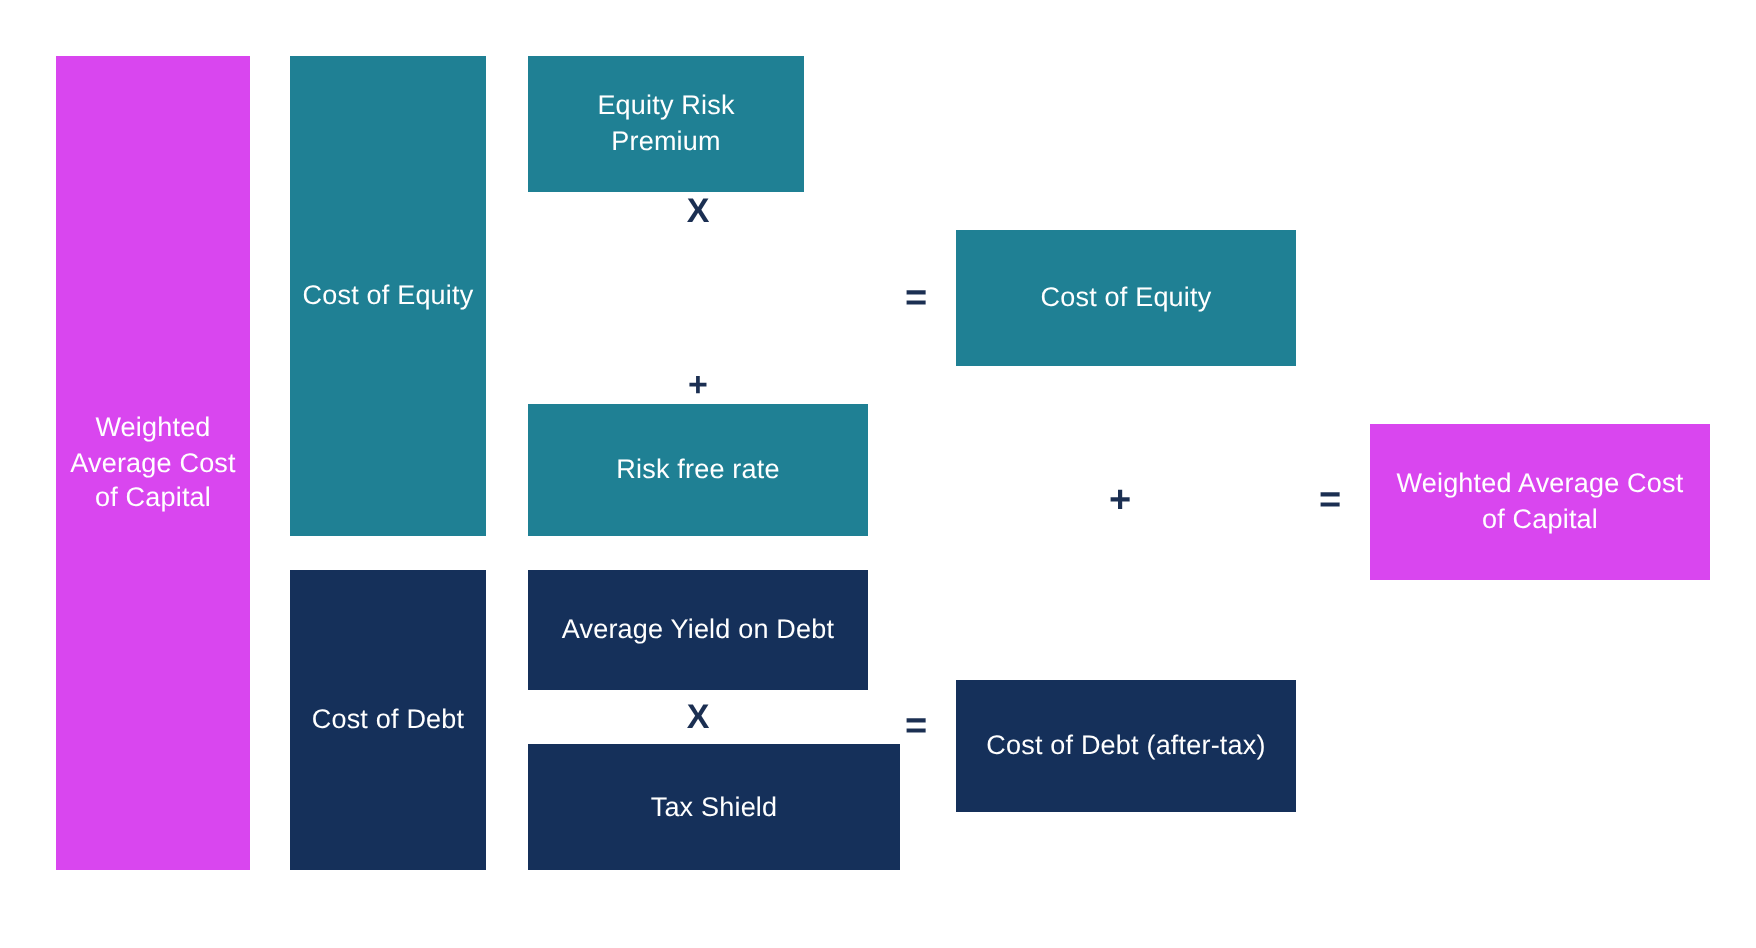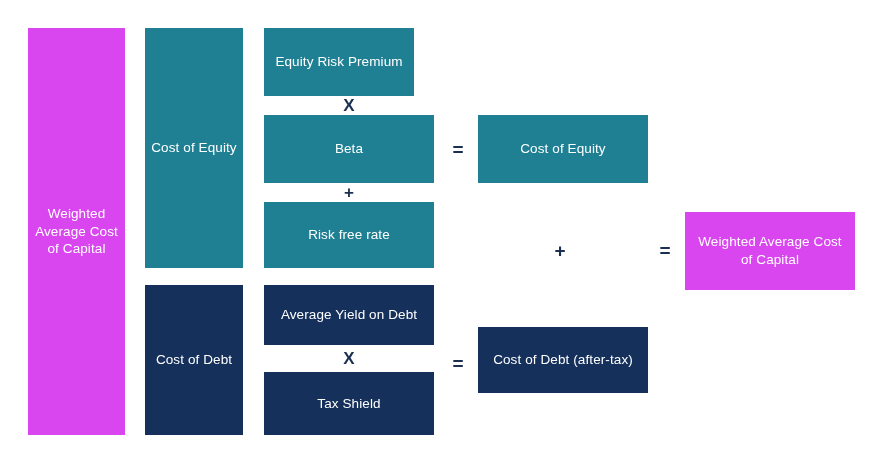--- a/index.html
+++ b/index.html
@@ -49,37 +49,37 @@
   .op.plus-big { font-size: 19px; }
 
   
   #wacc-spine { left: 28px;  top: 28px;  width: 97px;  height: 407px; }
 
   
   #cost-of-equity-group { left: 145px; top: 28px;  width: 98px; height: 240px; }
   #cost-of-debt-group   { left: 145px; top: 285px; width: 98px; height: 150px; }
 
   
-  #equity-risk-premium { left: 264px; top: 28px;  width: 150px; height: 68px; }
+  #equity-risk-premium { left: 264px; top: 28px;  width: 138px; height: 68px; }
   #beta                { left: 264px; top: 115px; width: 170px; height: 68px; }
   #risk-free-rate      { left: 264px; top: 202px; width: 170px; height: 66px; }
   #op-equity-times     { left: 264px; top: 96px;  width: 170px; height: 19px; }
   #op-equity-plus      { left: 264px; top: 183px; width: 170px; height: 19px; }
 
   
   #average-yield-on-debt { left: 264px; top: 285px; width: 170px; height: 60px; }
-  #tax-shield            { left: 264px; top: 372px; width: 170px; height: 63px; }
+  #tax-shield            { left: 264px; top: 372px; width: 186px; height: 63px; }
   #op-debt-times         { left: 264px; top: 345px; width: 170px; height: 27px; }
 
   
   #op-equity-equals   { left: 444px; top: 115px; width: 28px;  height: 68px; }
   #cost-of-equity-res { left: 478px; top: 115px; width: 170px; height: 68px; }
 
   #op-debt-equals   { left: 444px; top: 330px; width: 28px;  height: 66px; }
-  #cost-of-debt-res { left: 478px; top: 327px; width: 170px; height: 66px; }
+  #cost-of-debt-res { left: 478px; top: 340px; width: 170px; height: 66px; }
 
   
   #op-final-plus   { left: 545px; top: 225px; width: 30px;  height: 50px; }
   #op-final-equals { left: 650px; top: 225px; width: 30px;  height: 50px; }
   #wacc-result     { left: 685px; top: 212px; width: 170px; height: 78px; }
 </style>
 </head>
 <body>
 
 <div id="canvas">
@@ -87,21 +87,20 @@
   <div class="box orange" id="wacc-spine">Weighted Average Cost of Capital</div>
 
   <div class="box teal" id="cost-of-equity-group">Cost of Equity</div>
 
   <div class="box navy" id="cost-of-debt-group">Cost of Debt</div>
 
   <div class="box teal" id="equity-risk-premium">Equity Risk Premium</div>
 
   <div class="op" id="op-equity-times">X</div>
 
-  <div class="box teal" id="beta">Beta</div>
 
   <div class="op" id="op-equity-plus">+</div>
 
   <div class="box navy" id="average-yield-on-debt">Average Yield on Debt</div>
 
   <div class="box teal" id="risk-free-rate">Risk free rate</div>
 
   <div class="op" id="op-debt-times">X</div>
 
   <div class="box navy" id="tax-shield">Tax Shield</div>

